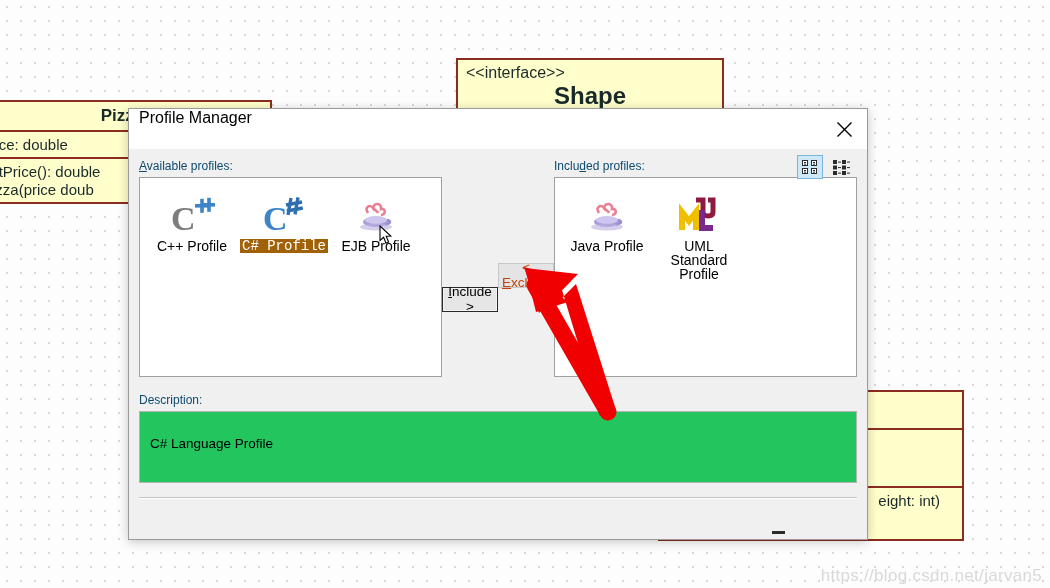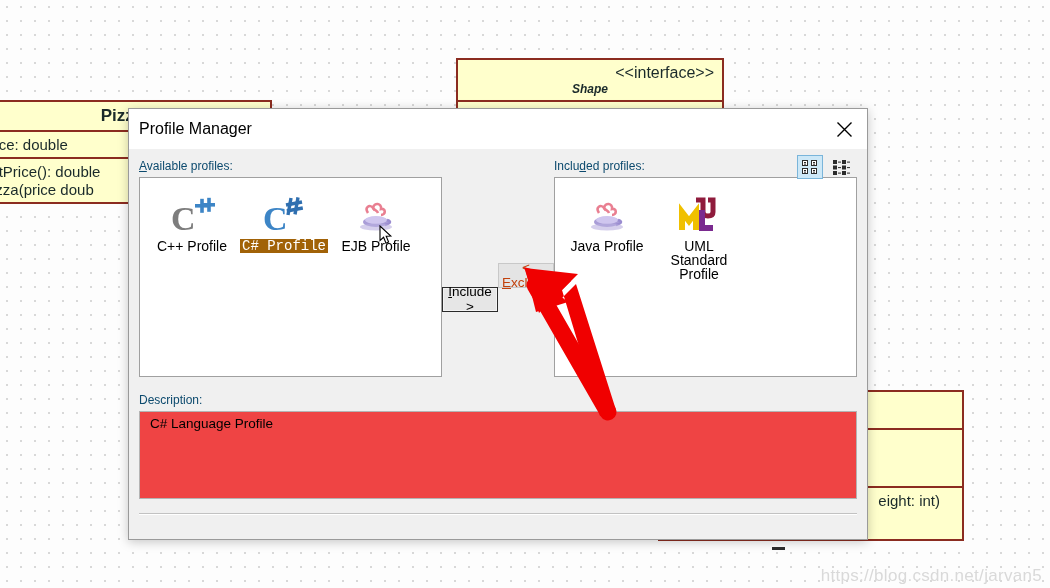--- a/index.html
+++ b/index.html
@@ -26,22 +26,22 @@
     color: #1a2a2a;
     font-size: 15px;
   }
   .uml-row {
     padding: 4px 8px;
     white-space: nowrap;
     overflow: hidden;
   }
   .uml-sep { border-top: 2px solid #8b2c20; }
   .uml-title { text-align: center; font-weight: bold; font-size: 17px; }
-  .uml-stereo { text-align: right; font-size: 16px; }
-  .uml-iname { text-align: center; font-weight: bold; font-style: italic; font-size: 12px; }
+  .uml-stereo { text-align: left; font-size: 16px; }
+  .uml-iname { text-align: center; font-weight: bold; font-size: 24px; }
 
   #uml-pizza   { left: -28px; top: 100px; width: 300px; }
   #uml-shape   { left: 456px; top: 58px;  width: 268px; }
   #uml-circle  { left: 272px; top: 440px; width: 292px; }
   #uml-rect    { left: 658px; top: 390px; width: 306px; }
 
   
   #watermark {
     position: absolute;
     right: 8px; bottom: 2px;
@@ -57,21 +57,21 @@
     left: 128px; top: 108px;
     width: 740px; height: 432px;
     background: #f0f0f0;
     border: 1px solid #9a9a9a;
     box-shadow: 0 2px 10px rgba(0,0,0,0.22);
     display: flex; flex-direction: column;
   }
   #titlebar {
     height: 40px;
     background: #ffffff;
-    display: flex; align-items: center;
+    display: flex; align-items: flex-start;
     padding: 0 0 0 10px;
     flex: none;
   }
   #dialog-title {
     font-size: 16px; color: #000;
   }
   #close-btn {
     margin-left: auto;
     width: 46px; height: 40px;
     display: flex; align-items: center; justify-content: center;
@@ -154,24 +154,24 @@
     color: #c2410c;
     background: #e4e4e4;
     border: 1px solid #c8c8c8;
     cursor: default;
   }
   .btn-acc { text-decoration: underline; }
 
   
   #desc-wrap { margin-top: 16px; }
   #desc-box {
-    background: #ef4444;
+    background: #22c55e;
     border: 1px solid #b4b4b4;
-    height: 88px;
-    padding: 4px 10px;
+    height: 72px;
+    padding: 24px 10px;
     font-size: 13.5px;
     color: #000;
   }
 
   #footer-sep {
     margin: 14px 0 0 0;
     border-top: 1px solid #c2c2c2;
     border-bottom: 1px solid #ffffff;
     height: 0;
   }

